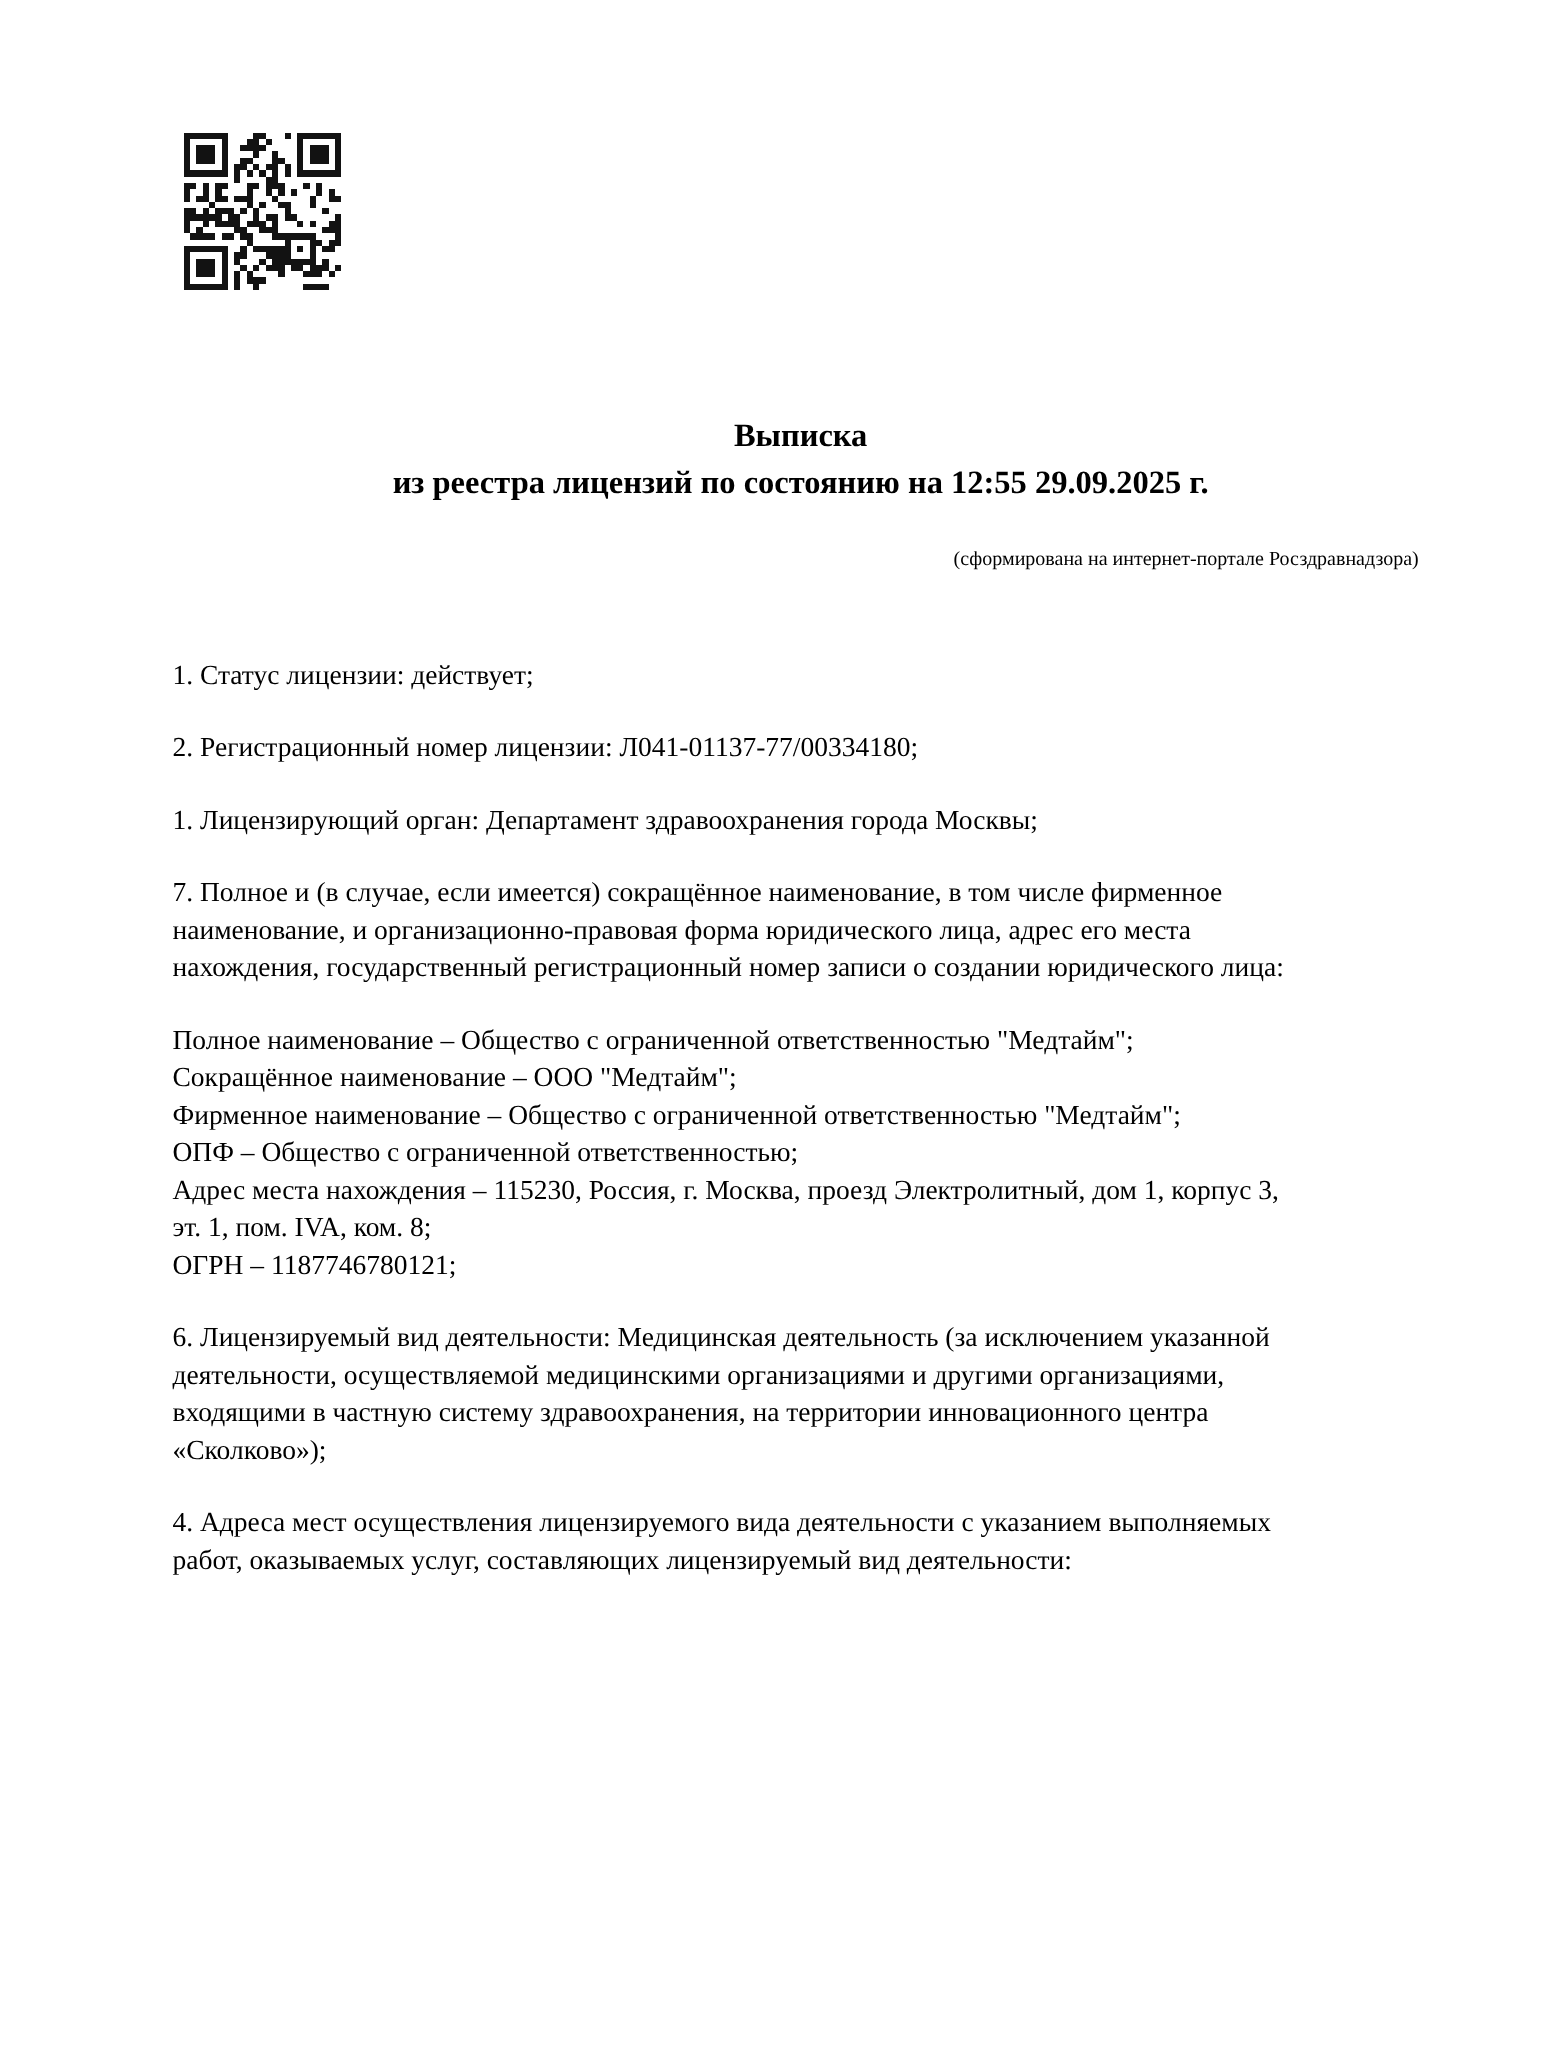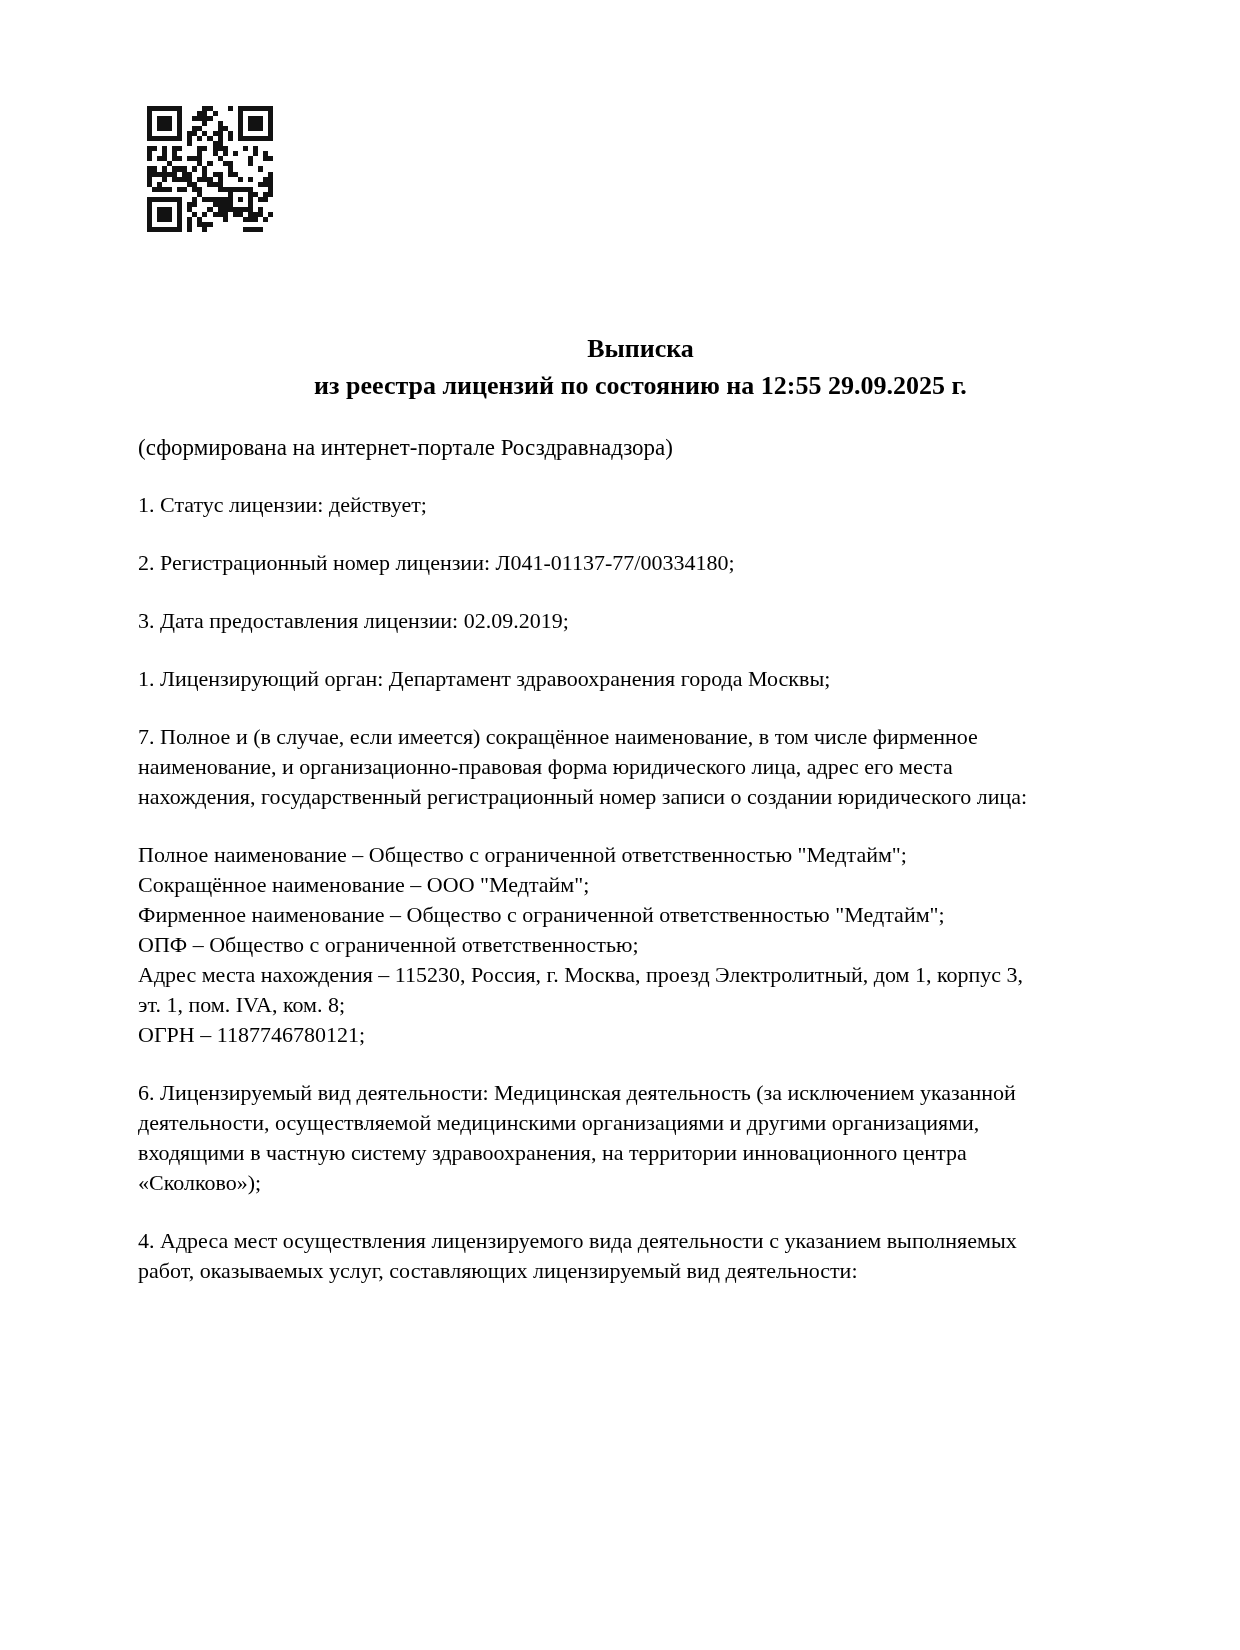--- a/index.html
+++ b/index.html
@@ -32,28 +32,29 @@
   }
   .doc-title {
     font-size: 26px;
     line-height: 37px;
     font-weight: bold;
     text-align: center;
     white-space: pre-line;
     margin: 0;
   }
   .doc-subtitle {
-    font-size: 23px;
+    font-size: 16px;
     line-height: 26px;
+    text-align: right;
     white-space: pre-line;
     margin: 31px 0 0 0;
     padding-right: 8px;
   }
   .paragraphs {
-    margin-top: 29px;
+    margin-top: 64px;
   }
   .para {
     font-size: 22px;
     line-height: 30px;
     margin: 0 0 28px 0;
     white-space: pre-line;
   }
 </style>
 </head>
 <body>
@@ -360,21 +361,20 @@
   <div class="content">
 
     <h1 class="doc-title">Выписка
 из реестра лицензий по состоянию на 12:55 29.09.2025 г.</h1>
 
     <div class="doc-subtitle">(сформирована на интернет-портале Росздравнадзора)</div>
 
     <div class="paragraphs">
       <p class="para">1. Статус лицензии: действует;</p>
       <p class="para">2. Регистрационный номер лицензии: Л041-01137-77/00334180;</p>
-      <p class="para">3. Дата предоставления лицензии: 02.09.2019;</p>
       <p class="para">1. Лицензирующий орган: Департамент здравоохранения города Москвы;</p>
       <p class="para">7. Полное и (в случае, если имеется) сокращённое наименование, в том числе фирменное
 наименование, и организационно-правовая форма юридического лица, адрес его места
 нахождения, государственный регистрационный номер записи о создании юридического лица:</p>
       <p class="para">Полное наименование – Общество с ограниченной ответственностью "Медтайм";
 Сокращённое наименование – ООО "Медтайм";
 Фирменное наименование – Общество с ограниченной ответственностью "Медтайм";
 ОПФ – Общество с ограниченной ответственностью;
 Адрес места нахождения – 115230, Россия, г. Москва, проезд Электролитный, дом 1, корпус 3,
 эт. 1, пом. IVA, ком. 8;

